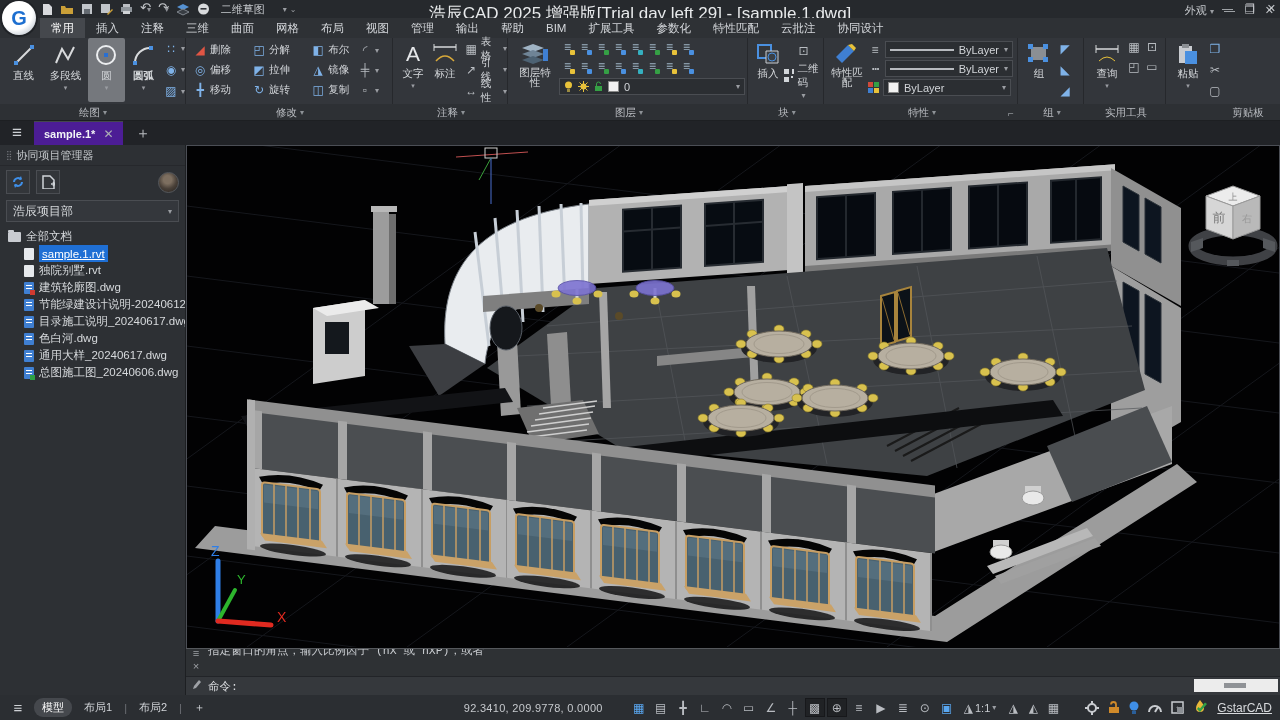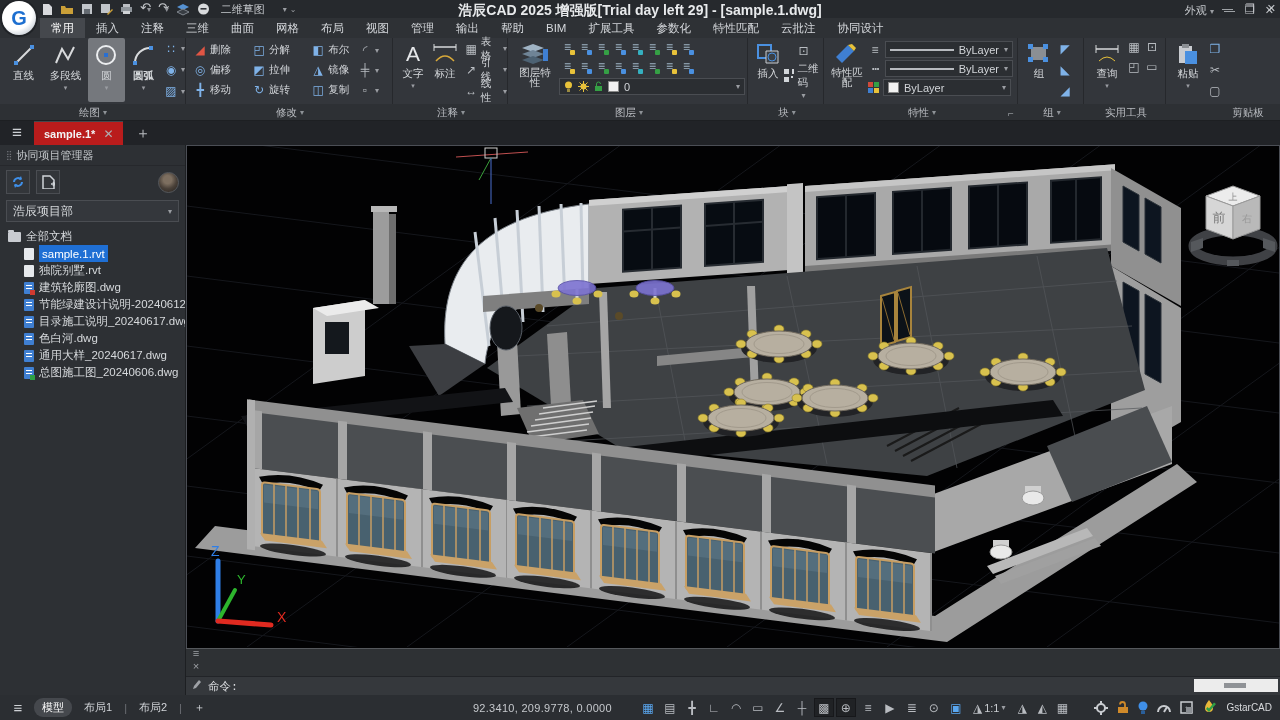--- a/index.html
+++ b/index.html
@@ -12,21 +12,21 @@
   #applogo { position:absolute; left:2px; top:1px; width:34px; height:34px; border-radius:50%;
      background:radial-gradient(circle at 40% 35%, #ffffff 55%, #dfe3e8 70%, #9aa2ab 100%);
      z-index:60; display:flex; align-items:center; justify-content:center;
      font-weight:bold; font-size:20px; color:#1d6fd0; box-shadow:0 0 0 2px #202327; }
   #qat { position:absolute; left:42px; top:0; height:18px; display:flex; align-items:center; gap:7px; }
   #qat svg, #qat .qg { opacity:.92; }
   .qg { color:#d0d3d7; font-size:13px; line-height:14px; }
   .qcaret { color:#9a9da2; font-size:8px; margin-left:-4px; }
   #wsbox { display:flex; align-items:center; gap:22px; color:#c6c9cd; font-size:11px; margin-left:4px; }
   #title-text { position:absolute; left:0; right:0; top:2px; text-align:center; color:#e8eaec;
-     font-weight:bold; font-size:14px; }
+     font-weight:normal; font-size:17px; }
   #wincontrols { position:absolute; right:4px; top:2px; display:flex; gap:12px; color:#c2c5c9; font-size:11px; }
 
   
   #menubar { position:absolute; left:0; top:18px; width:1280px; height:20px; background:#2e3135; display:flex; align-items:stretch; padding-left:40px; }
   .mtab { padding:0 11px; display:flex; align-items:center; color:#d4d7db; cursor:default; font-size:11.5px; }
   .mtab.active { background:#45484d; color:#ffffff; }
   #menubar-right { position:absolute; right:6px; top:0; height:20px; display:flex; align-items:center; gap:10px; color:#c2c5c9; }
 
   
   #ribbon { position:absolute; left:0; top:38px; width:1280px; height:66px; background:#33363b; }
@@ -49,39 +49,39 @@
   .swatch { width:11px; height:11px; background:#f2f2f2; border:1px solid #888; }
   .layicon { position:relative; width:17px; height:19px; color:#9fb3c4; font-size:12px; text-align:center; line-height:19px; }
   .layicon::after { content:""; position:absolute; right:1px; bottom:2px; width:5px; height:5px; border-radius:1px; background:#e8c23a; }
   .layicon:nth-child(2n)::after { background:#4a90e0; }
   .layicon:nth-child(3n)::after { background:#35a045; }
   .layicon:nth-child(5n)::after { background:#35b0c0; }
 
   
   #doctabs { position:absolute; left:0; top:121px; width:1280px; height:24px; background:#212327; display:flex; align-items:stretch; }
   #doctab-menu { width:34px; display:flex; align-items:center; justify-content:center; font-size:17px; color:#cdd0d4; }
-  .dtab { display:flex; align-items:center; gap:8px; background:#b91c1c; padding:0 10px; color:#f2f4f6; font-weight:bold; font-size:11px; border-top:1px solid #44474c; }
+  .dtab { display:flex; align-items:center; gap:8px; background:#4c1d95; padding:0 10px; color:#f2f4f6; font-weight:bold; font-size:11px; border-top:1px solid #44474c; }
   .dtab .x { color:#aeb1b5; font-weight:normal; font-size:12px; }
   .dplus { display:flex; align-items:center; padding:0 12px; font-size:15px; color:#b9bcc0; }
 
   
   #sidebar { position:absolute; left:0; top:145px; width:186px; height:550px; background:#2d3034; border-right:1px solid #1d1f22; }
   #sb-title { height:21px; display:flex; align-items:center; gap:5px; padding:0 6px; color:#c3c6ca; font-size:11px; border-bottom:1px solid #26282c; }
   .griphandle { color:#6d7075; font-size:9px; letter-spacing:-1px; }
   #sb-tools { height:32px; display:flex; align-items:center; gap:6px; padding:0 6px; }
   .sb-btn { width:24px; height:24px; border:1px solid #4a4d52; background:#33363a; display:flex; align-items:center; justify-content:center; }
   #sb-avatar { margin-left:auto; width:21px; height:21px; border-radius:50%;
      background:radial-gradient(circle at 45% 35%, #7d6f60 25%, #4a4139 55%, #231f1c 100%); border:1px solid #55585c; }
   #sb-project { margin:2px 6px; height:22px; background:#34373c; border:1px solid #4a4d52; display:flex; align-items:center; padding:0 6px; color:#d6d9dc; font-size:12px; }
   #sb-project .car { margin-left:auto; }
   #sb-tree { margin-top:6px; }
   .treerow { height:17px; display:flex; align-items:center; gap:5px; padding-left:8px; white-space:nowrap; overflow:hidden; color:#d6d9dc; font-size:11.5px; }
   .treerow.child { padding-left:24px; }
   .treerow .nm { white-space:nowrap; }
-  .treerow.selected .nm { background:#1f6fd4; color:#fff; padding:16px 3px; }
+  .treerow.selected .nm { background:#1f6fd4; color:#fff; padding:16px 3px;text-decoration:underline; }
   .fico { flex:0 0 auto; width:10px; height:12px; background:#e6e9ec; border-radius:1px; position:relative; }
   .fico.dwg,.fico.dwg-red,.fico.dwg-green { background:#3f7fd2; }
   .fico.dwg::after,.fico.dwg-red::after,.fico.dwg-green::after { content:""; position:absolute; left:2px; top:3px; width:6px; height:1.5px; background:#fff; box-shadow:0 3px 0 #fff; }
   .fico.dwg-red::before { content:""; position:absolute; right:-1px; bottom:-1px; width:5px; height:5px; background:#d03a30; }
   .fico.dwg-green::before { content:""; position:absolute; right:-1px; bottom:-1px; width:5px; height:5px; background:#2fa045; }
   .foldico { width:13px; height:10px; background:#c9ccd1; border-radius:1px; position:relative; }
   .foldico::before { content:""; position:absolute; left:0; top:-2px; width:6px; height:2px; background:#c9ccd1; border-radius:1px 1px 0 0; }
 
   
   #canvas { position:absolute; left:186px; top:145px; width:1094px; height:503px; background:#020203; border:1px solid #4b4e55; border-bottom:none; }
@@ -103,21 +103,21 @@
   .ltab { padding:2px 8px; color:#d2d5d9; }
   .ltab.active { background:#45484d; color:#fff;border-radius:9px; }
   .lsep { color:#6d7075; }
   #coords { margin-left:auto; color:#c6c9cd; font-size:11px; letter-spacing:.3px; }
   #toggles { display:flex; align-items:center; gap:2px; margin-left:22px; }
   .tgl { width:20px; height:19px; display:flex; align-items:center; justify-content:center; font-size:12px; color:#b9bcc1; }
   .tgl.on { color:#5aa7f0; }
   .tgl.pressed { background:#202225; border:1px solid #17181b; color:#b9bcc1; }
   #annscale { display:flex; align-items:center; gap:2px; color:#c9ccd0; padding:0 3px; }
   #right-cluster { display:flex; align-items:center; gap:9px; margin-left:18px; padding-right:2px; }
-  #brand { color:#d8dadd; font-size:10px; }
+  #brand { color:#d8dadd; font-size:12px;text-decoration:underline; }
 </style>
 </head>
 <body>
 
 <div id="app">
 
   <div id="titlebar">
     <div id="applogo">G</div>
     <div id="qat">
       <svg width="11" height="13">
@@ -940,20 +940,21 @@
         <text x="24" y="410" font-size="14" fill="#2f7fe8">Z</text>
         <text x="50" y="438" font-size="13" fill="#2db52d">Y</text>
         <text x="90" y="476" font-size="14" fill="#e02a20">X</text>
       </g>
     </svg>
   </div>
 
   <div id="cmd">
     <div class="cmdrow" id="cmdrow0">
       <span class="cmdico">≡</span>
+      <span class="txt">指定窗口的角点，输入比例因子 (nX 或 nXP)，或者</span>
     </div>
     <div class="cmdrow" id="cmdrow1">
       <span class="cmdico">×</span>
     </div>
     <div class="cmdrow" id="cmdrow2">
       <span class="cmdico">
         <svg width="9" height="11">
             <path d="M1,10 L2,7 L7,1 L9,3 L4,9 Z" fill="#9ea1a6"></path>
           </svg>
       </span>

